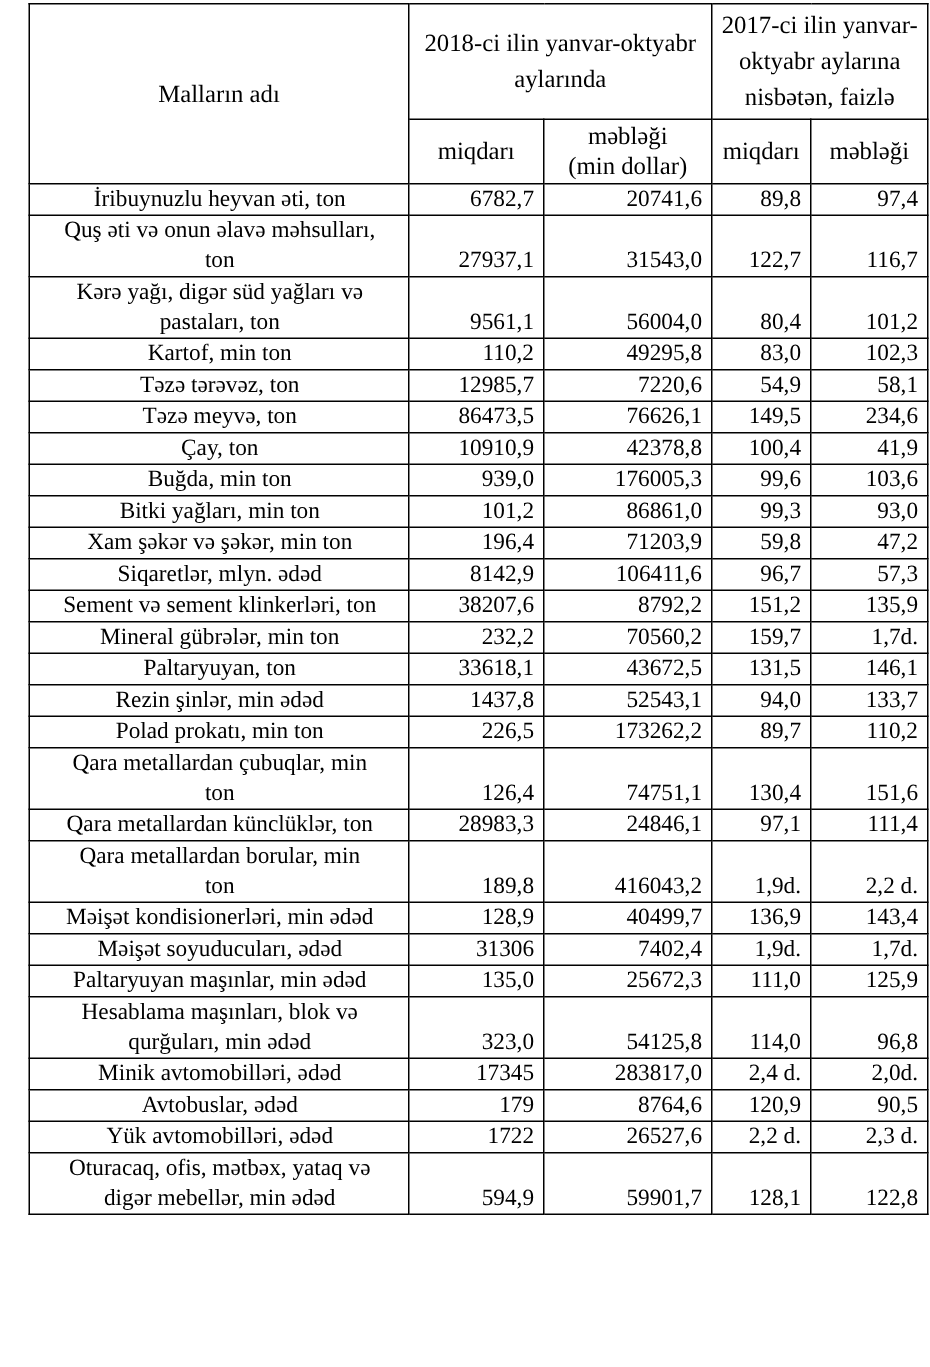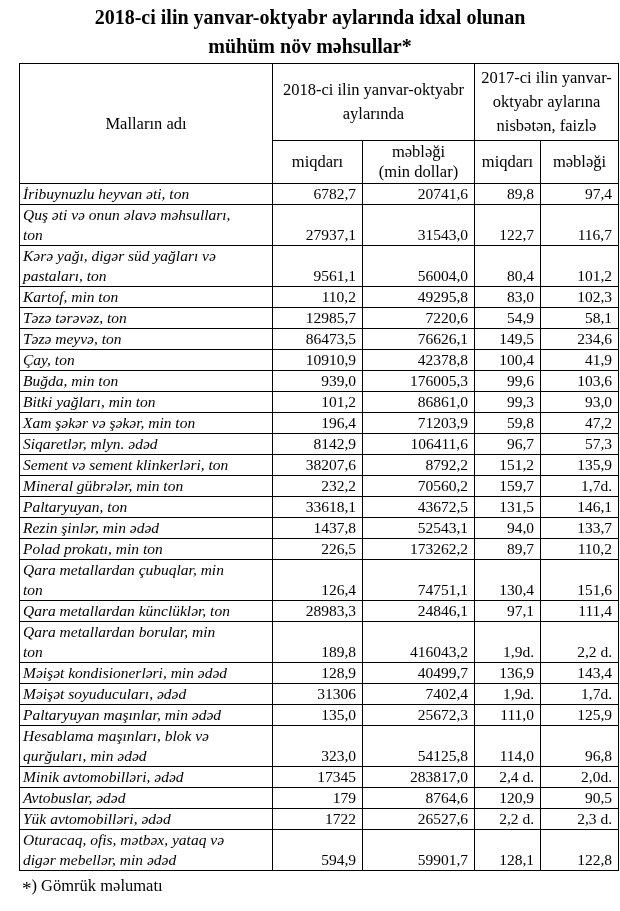--- a/index.html
+++ b/index.html
@@ -46,25 +46,24 @@
   }
   tr.h-group { height: 77px; }
   tr.h-sub   { height: 43px; }
   tr.h-sub th { line-height: 20px; }
   tbody td {
     font-size: 15.5px;
     line-height: 20px;
     padding: 0;
   }
   td.name {
-    text-align: left;
+    text-align: center;
     vertical-align: top;
     padding: 0 2px 0 3px;
     white-space: pre-line;
-    font-style: italic;
   }
   td.num {
     text-align: right;
     vertical-align: bottom;
     padding-right: 6px;
     white-space: pre;
   }
   .footnote {
     margin: 4px 0 0 22px;
     font-size: 16.5px;
@@ -74,22 +73,20 @@
     display: inline-block;
     transform: translateY(4px);
     font-size: 19px;
   }
 </style>
 </head>
 <body>
 
 <div class="page">
 
-  <div class="title">2018-ci ilin yanvar-oktyabr aylarında idxal olunan
-mühüm növ məhsullar*</div>
 
   <table class="main">
     <colgroup>
       <col class="c-name">
         <col class="c-q18">
         <col class="c-v18">
         <col class="c-q17">
         <col class="c-v17">
     </colgroup>
     <thead>
@@ -301,17 +298,14 @@
           <td class="name">Oturacaq, ofis, mətbəx, yataq və
 digər mebellər, min ədəd</td>
           <td class="num">594,9</td>
           <td class="num">59901,7</td>
           <td class="num">128,1</td>
           <td class="num">122,8</td>
         </tr>
       </tbody>
   </table>
 
-  <div class="footnote">
-    <span class="star">*</span><span>) Gömrük məlumatı</span>
-  </div>
 
 </div>
 
 </body></html>

